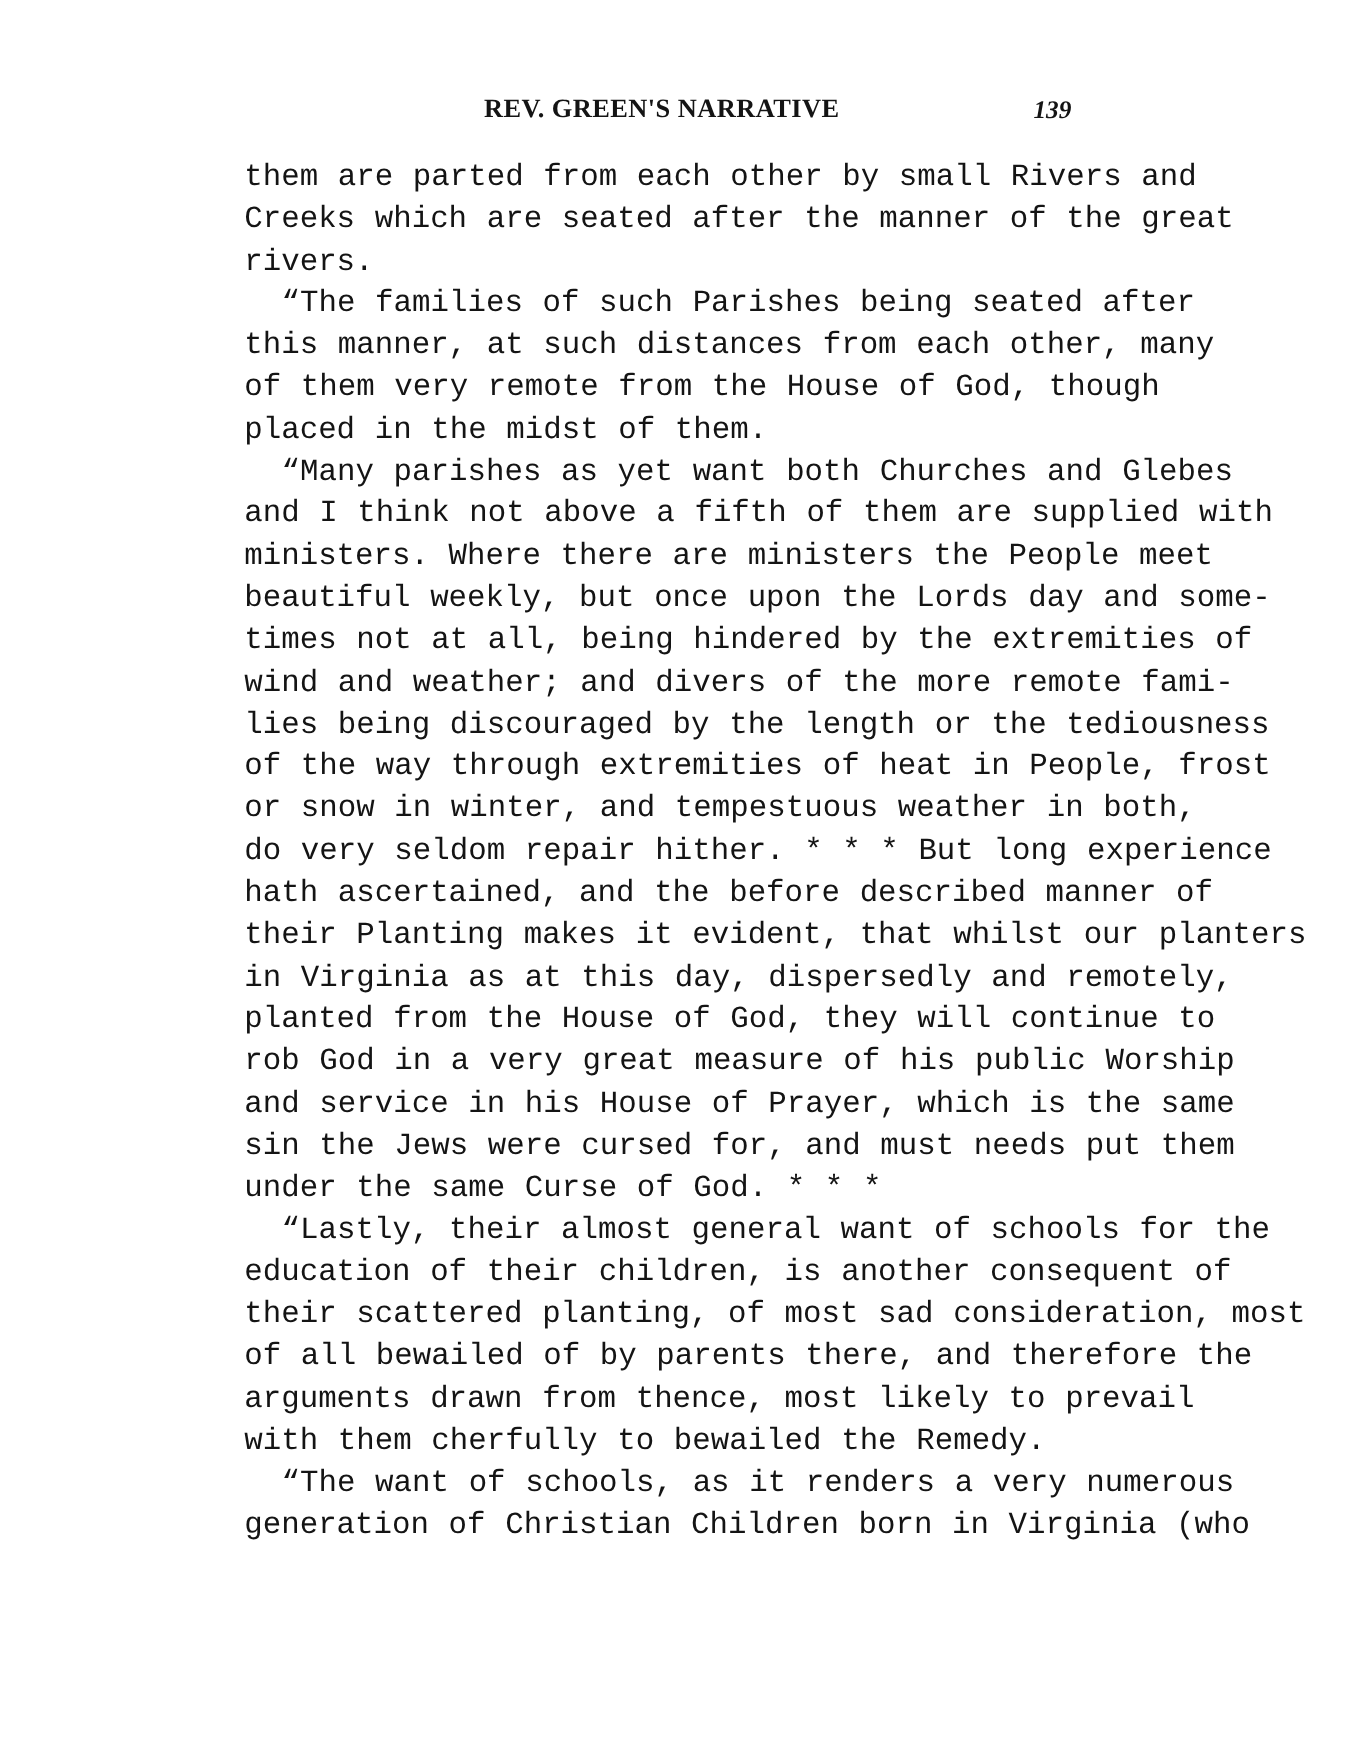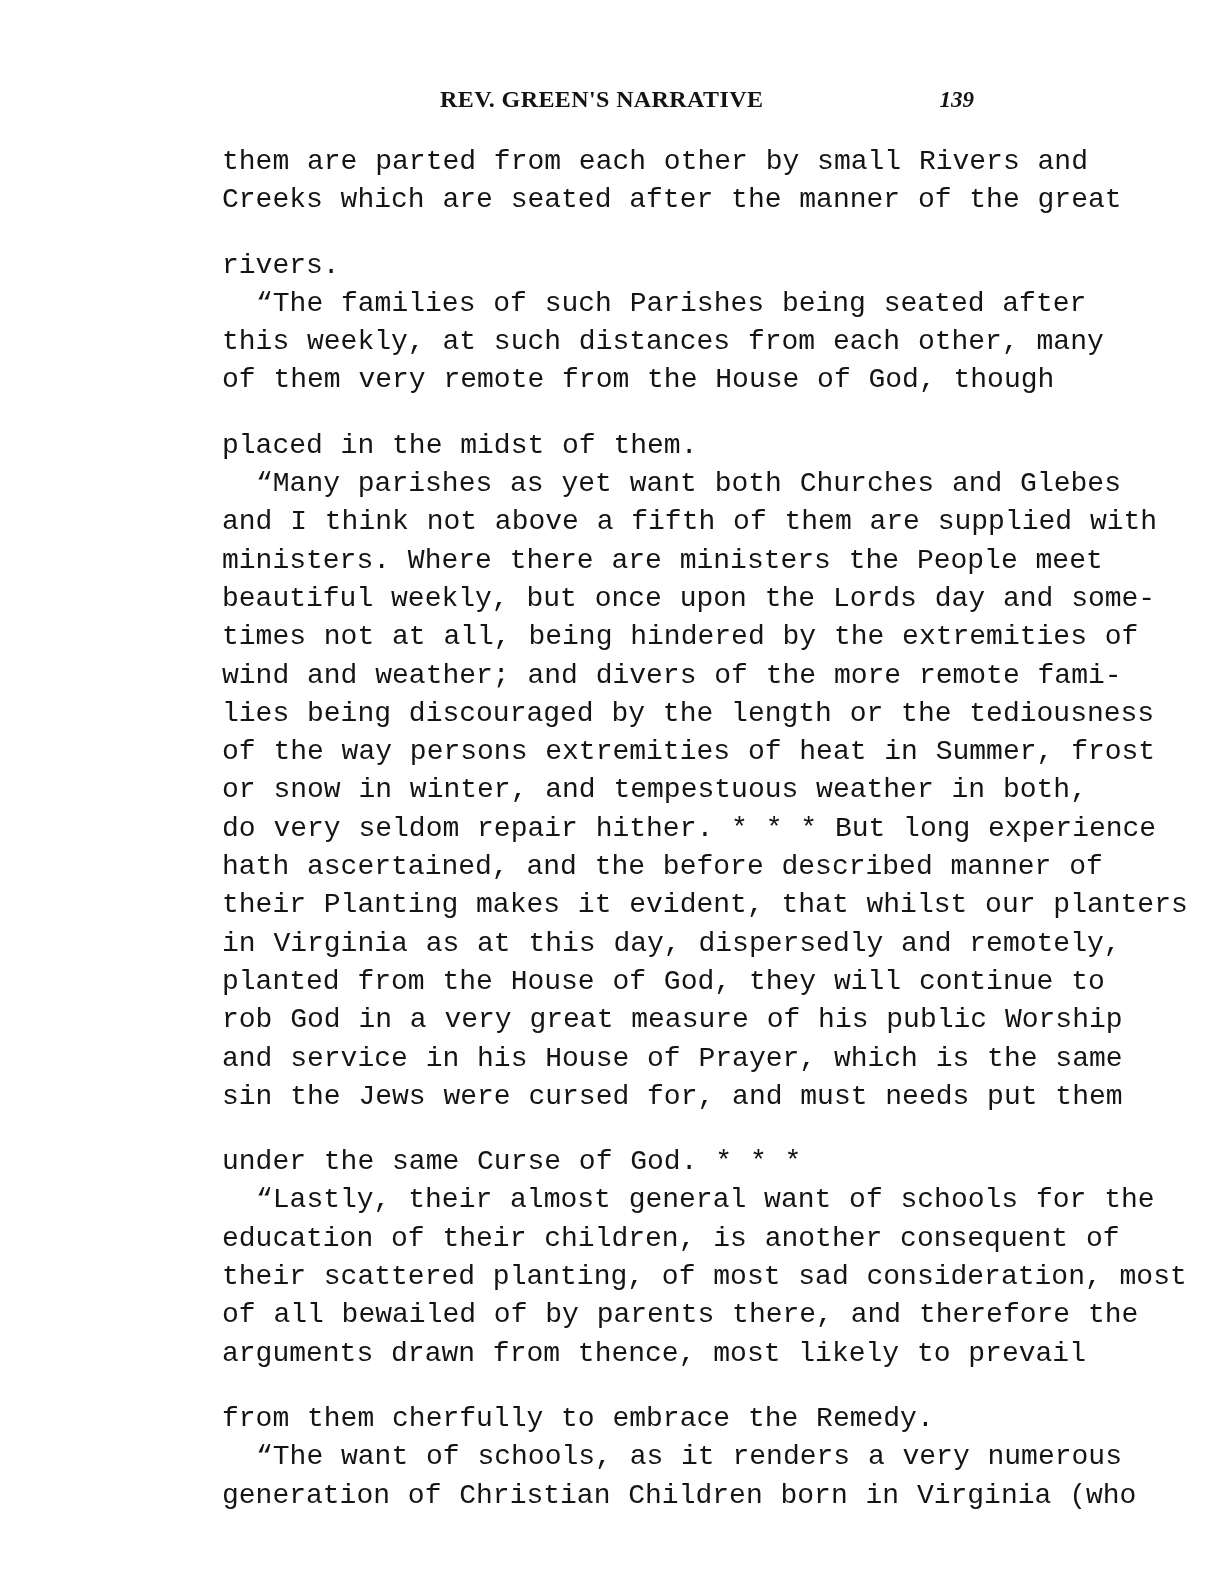--- a/index.html
+++ b/index.html
@@ -59,21 +59,20 @@
       font-size: 28px;
       white-space: nowrap;
       text-align: justify;
       text-align-last: justify;
       word-spacing: 1px;
       font-family: Liberation Mono, monospace;
     }
     .line.last {
       text-align: left;
       text-align-last: left;
-      margin-top: 27px;
     }
     .line.indent {
       padding-left: 34px;
       box-sizing: border-box;
     }
   </style>
 </head>
 <body>
 
 <div class="page">
@@ -85,53 +84,53 @@
   <div class="body-text">
 
     <div>
       <span class="line">them are parted from each other by small Rivers and</span>
       <span class="line">Creeks which are seated after the manner of the great</span>
       <span class="line last">rivers.</span>
     </div>
 
     <div>
       <span class="line indent">“The families of such Parishes being seated after</span>
-      <span class="line">this weekly, at such distances from each other, many</span>
+      <span class="line">this manner, at such distances from each other, many</span>
       <span class="line">of them very remote from the House of God, though</span>
       <span class="line last">placed in the midst of them.</span>
     </div>
 
     <div>
       <span class="line indent">“Many parishes as yet want both Churches and Glebes</span>
       <span class="line">and I think not above a fifth of them are supplied with</span>
       <span class="line">ministers.  Where there are ministers the People meet</span>
       <span class="line">beautiful weekly, but once upon the Lords day and some-</span>
       <span class="line">times not at all, being hindered by the extremities of</span>
       <span class="line">wind and weather; and divers of the more remote fami-</span>
       <span class="line">lies being discouraged by the length or the tediousness</span>
-      <span class="line">of the way persons extremities of heat in Summer, frost</span>
+      <span class="line">of the way through extremities of heat in People, frost</span>
       <span class="line">or snow in winter, and tempestuous weather in both,</span>
       <span class="line">do very seldom repair hither. * * * But long experience</span>
       <span class="line">hath ascertained, and the before described manner of</span>
       <span class="line">their Planting makes it evident, that whilst our planters</span>
       <span class="line">in Virginia as at this day, dispersedly and remotely,</span>
       <span class="line">planted from the House of God, they will continue to</span>
       <span class="line">rob God in a very great measure of his public Worship</span>
       <span class="line">and service in his House of Prayer, which is the same</span>
       <span class="line">sin the Jews were cursed for, and must needs put them</span>
       <span class="line last">under the same Curse of God. * * *</span>
     </div>
 
     <div>
       <span class="line indent">“Lastly, their almost general want of schools for the</span>
       <span class="line">education of their children, is another consequent of</span>
       <span class="line">their scattered planting, of most sad consideration, most</span>
       <span class="line">of all bewailed of by parents there, and therefore the</span>
       <span class="line">arguments drawn from thence, most likely to prevail</span>
-      <span class="line last">from them cherfully to embrace the Remedy.</span>
+      <span class="line last">with them cherfully to bewailed the Remedy.</span>
     </div>
 
     <div>
       <span class="line indent">“The want of schools, as it renders a very numerous</span>
       <span class="line">generation of Christian Children born in Virginia (who</span>
     </div>
   </div>
 </div>
 
 </body></html>

